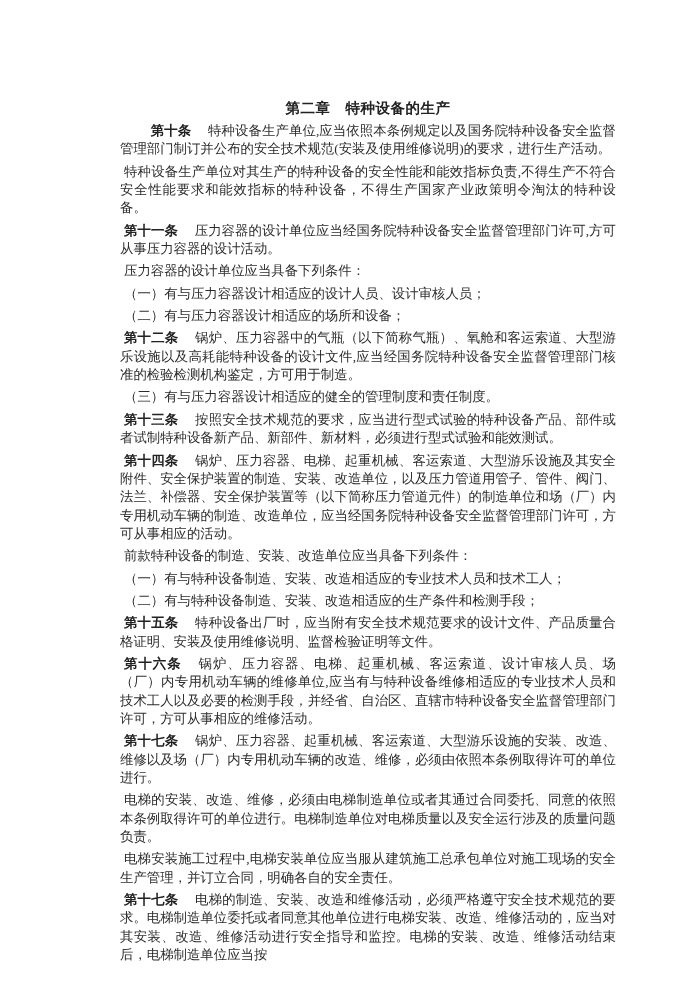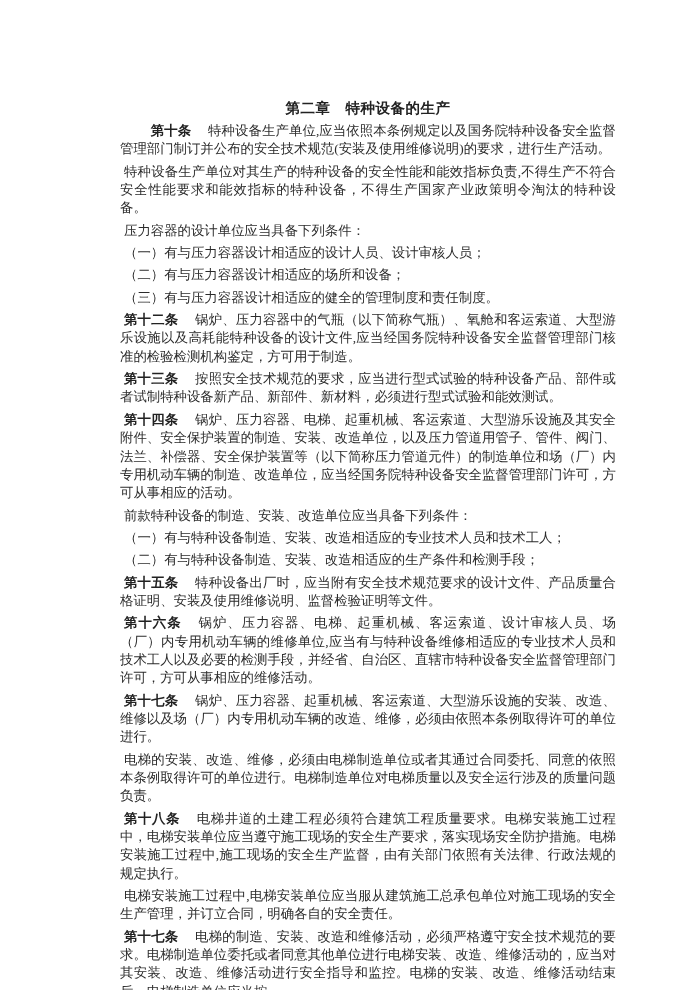--- a/index.html
+++ b/index.html
@@ -43,31 +43,31 @@
   }
 </style>
 </head>
 <body>
 
 <div class="page">
   <h1 class="chapter-title">第二章　特种设备的生产</h1>
   <div class="doc-body" id="doc-body">
       <p class="para indent"><b class="lead">第十条</b><span>特种设备生产单位,应当依照本条例规定以及国务院特种设备安全监督管理部门制订并公布的安全技术规范(安装及使用维修说明)的要求，进行生产活动。</span></p>
       <p class="para"><span>特种设备生产单位对其生产的特种设备的安全性能和能效指标负责,不得生产不符合安全性能要求和能效指标的特种设备，不得生产国家产业政策明令淘汰的特种设备。</span></p>
+      <p class="para"><b class="lead">第十一条</b><span>压力容器的设计单位应当经国务院特种设备安全监督管理部门许可,方可从事压力容器的设计活动。</span></p>
       <p class="para"><span>压力容器的设计单位应当具备下列条件：</span></p>
       <p class="para"><span>（一）有与压力容器设计相适应的设计人员、设计审核人员；</span></p>
       <p class="para"><span>（二）有与压力容器设计相适应的场所和设备；</span></p>
+      <p class="para"><b class="lead">第十二条</b><span>锅炉、压力容器中的气瓶（以下简称气瓶）、氧舱和客运索道、大型游乐设施以及高耗能特种设备的设计文件,应当经国务院特种设备安全监督管理部门核准的检验检测机构鉴定，方可用于制造。</span></p>
       <p class="para"><span>（三）有与压力容器设计相适应的健全的管理制度和责任制度。</span></p>
-      <p class="para"><b class="lead">第十二条</b><span>锅炉、压力容器中的气瓶（以下简称气瓶）、氧舱和客运索道、大型游乐设施以及高耗能特种设备的设计文件,应当经国务院特种设备安全监督管理部门核准的检验检测机构鉴定，方可用于制造。</span></p>
       <p class="para"><b class="lead">第十三条</b><span>按照安全技术规范的要求，应当进行型式试验的特种设备产品、部件或者试制特种设备新产品、新部件、新材料，必须进行型式试验和能效测试。</span></p>
       <p class="para"><b class="lead">第十四条</b><span>锅炉、压力容器、电梯、起重机械、客运索道、大型游乐设施及其安全附件、安全保护装置的制造、安装、改造单位，以及压力管道用管子、管件、阀门、法兰、补偿器、安全保护装置等（以下简称压力管道元件）的制造单位和场（厂）内专用机动车辆的制造、改造单位，应当经国务院特种设备安全监督管理部门许可，方可从事相应的活动。</span></p>
       <p class="para"><span>前款特种设备的制造、安装、改造单位应当具备下列条件：</span></p>
       <p class="para"><span>（一）有与特种设备制造、安装、改造相适应的专业技术人员和技术工人；</span></p>
       <p class="para"><span>（二）有与特种设备制造、安装、改造相适应的生产条件和检测手段；</span></p>
       <p class="para"><b class="lead">第十五条</b><span>特种设备出厂时，应当附有安全技术规范要求的设计文件、产品质量合格证明、安装及使用维修说明、监督检验证明等文件。</span></p>
       <p class="para"><b class="lead">第十六条</b><span>锅炉、压力容器、电梯、起重机械、客运索道、设计审核人员、场（厂）内专用机动车辆的维修单位,应当有与特种设备维修相适应的专业技术人员和技术工人以及必要的检测手段，并经省、自治区、直辖市特种设备安全监督管理部门许可，方可从事相应的维修活动。</span></p>
       <p class="para"><b class="lead">第十七条</b><span>锅炉、压力容器、起重机械、客运索道、大型游乐设施的安装、改造、维修以及场（厂）内专用机动车辆的改造、维修，必须由依照本条例取得许可的单位进行。</span></p>
       <p class="para"><span>电梯的安装、改造、维修，必须由电梯制造单位或者其通过合同委托、同意的依照本条例取得许可的单位进行。电梯制造单位对电梯质量以及安全运行涉及的质量问题负责。</span></p>
-      <p class="para"><b class="lead">第十八条</b><span>电梯井道的土建工程必须符合建筑工程质量要求。电梯安装施工过程中，电梯安装单位应当遵守施工现场的安全生产要求，落实现场安全防护措施。电梯安装施工过程中,施工现场的安全生产监督，由有关部门依照有关法律、行政法规的规定执行。</span></p>
       <p class="para"><span>电梯安装施工过程中,电梯安装单位应当服从建筑施工总承包单位对施工现场的安全生产管理，并订立合同，明确各自的安全责任。</span></p>
       <p class="para"><b class="lead">第十七条</b><span>电梯的制造、安装、改造和维修活动，必须严格遵守安全技术规范的要求。电梯制造单位委托或者同意其他单位进行电梯安装、改造、维修活动的，应当对其安装、改造、维修活动进行安全指导和监控。电梯的安装、改造、维修活动结束后，电梯制造单位应当按</span></p>
     </div>
 </div>
 
 </body></html>

